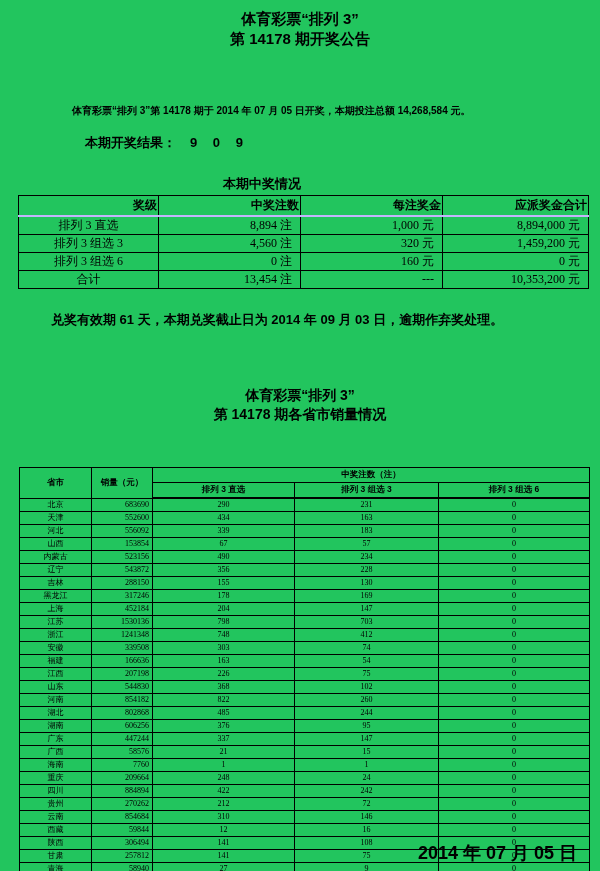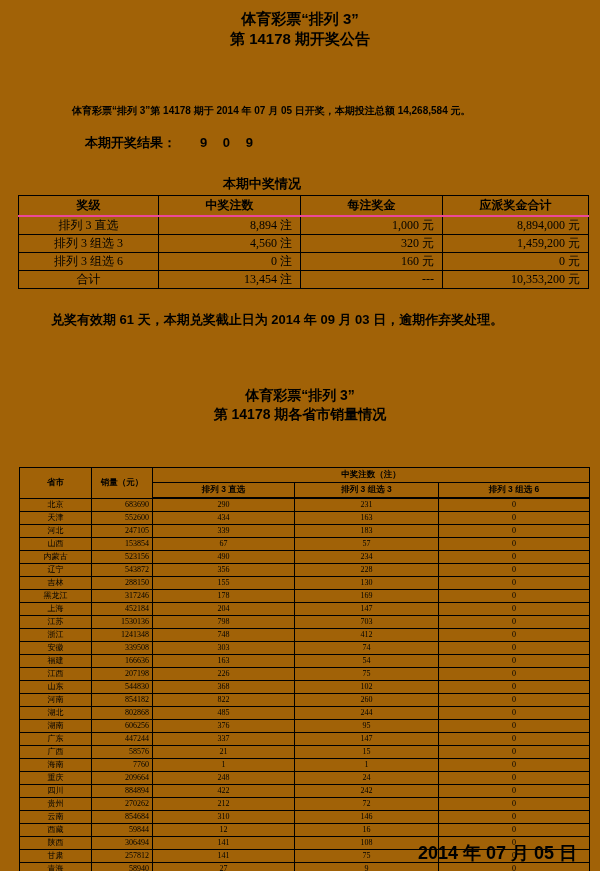--- a/index.html
+++ b/index.html
@@ -1,35 +1,35 @@
 <!DOCTYPE html>
 <html><head>
 <meta charset="utf-8">
 <style>
   html,body{margin:0;padding:0;background:#fff;}
   body{width:600px;height:871px;font-family:"Liberation Sans",sans-serif;color:#000;}
-  .page{position:relative;width:600px;height:871px;background:#a16207;overflow:hidden;}
+  .page{position:relative;width:600px;height:871px;background:#22c55e;overflow:hidden;}
 
   .doc-title{position:absolute;top:9px;left:0;width:600px;text-align:center;
     font-size:15px;font-weight:bold;line-height:20px;}
 
   .intro{position:absolute;top:104px;left:72px;font-size:10px;font-weight:bold;white-space:nowrap;}
 
   .result-line{position:absolute;top:134px;left:85px;font-size:13px;font-weight:bold;}
-  .result-digits{margin-left:24px;letter-spacing:6px;}
+  .result-digits{margin-left:14px;letter-spacing:6px;}
 
   .t1-caption{position:absolute;top:175px;left:0;width:524px;text-align:center;
     font-size:13px;font-weight:bold;}
 
   table{border-collapse:collapse;table-layout:fixed;}
   td,th{border:1px solid #000;overflow:hidden;white-space:nowrap;}
 
   .t1{position:absolute;top:195px;left:18px;width:570px;font-size:12px;}
   .t1 th{height:15px;font-family:"Liberation Sans",sans-serif;font-weight:bold;
-    text-align:center;border-bottom:2px solid #ec4899;}
+    text-align:right;border-bottom:2px solid #c4b5fd;}
   .t1 td{height:15px;font-family:"Liberation Serif","DejaVu Serif",serif;padding:0 8px;}
 
   .note{position:absolute;top:311px;left:51px;font-size:13px;font-weight:bold;white-space:nowrap;}
 
   .s2-title{position:absolute;top:386px;left:0;width:600px;text-align:center;
     font-size:14px;font-weight:bold;line-height:19px;}
 
   .t2{position:absolute;top:467px;left:19px;width:570px;font-size:8px;}
   .t2 th{height:10px;font-size:8.5px;font-family:"Liberation Sans",sans-serif;
     font-weight:bold;text-align:center;}
@@ -140,21 +140,21 @@
         </tr>
         <tr>
           <td class="al-c">天津</td>
           <td class="al-r">552600</td>
           <td class="al-c">434</td>
           <td class="al-c">163</td>
           <td class="al-c">0</td>
         </tr>
         <tr>
           <td class="al-c">河北</td>
-          <td class="al-r">247105</td>
+          <td class="al-r">556092</td>
           <td class="al-c">339</td>
           <td class="al-c">183</td>
           <td class="al-c">0</td>
         </tr>
         <tr>
           <td class="al-c">山西</td>
           <td class="al-r">153854</td>
           <td class="al-c">67</td>
           <td class="al-c">57</td>
           <td class="al-c">0</td>

